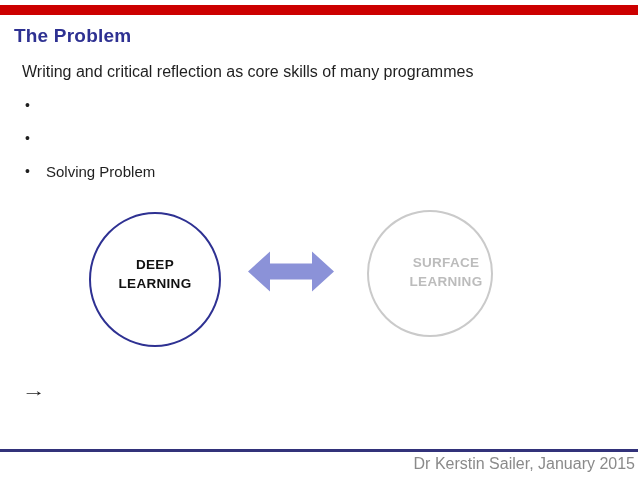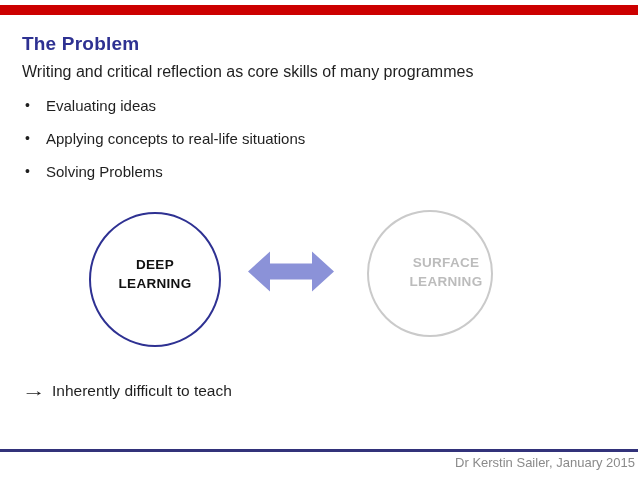--- a/index.html
+++ b/index.html
@@ -12,21 +12,21 @@
     position:relative;width:638px;height:479px;
     background:#ffffff;overflow:hidden;
   }
   .top-bar{
     position:absolute;left:0;top:5px;width:638px;height:10px;
     background:#cc0000;
   }
   .slide-title{
     position:absolute;left:14px;top:25px;
     font-size:19px;font-weight:bold;color:#2e3192;
-    letter-spacing:0.2px;margin:8px;
+    letter-spacing:0.2px;margin:0;
   }
   .intro-text{
     position:absolute;left:22px;top:63px;width:560px;
     font-size:16px;color:#1f1f1f;
   }
   .bullet-row{
     position:absolute;left:25px;width:560px;
     font-size:15px;color:#1f1f1f;
     display:flex;
   }
@@ -66,45 +66,43 @@
   .footer-rule{
     position:absolute;left:0;top:449px;width:638px;height:3px;
     background:#32327a;
   }
   .footer-left{
     position:absolute;left:14px;top:457px;
     font-size:10px;color:#b2b2b2;font-weight:bold;letter-spacing:0.4px;
   }
   .footer-right{
     position:absolute;right:3px;top:455px;
-    font-size:13px;color:#8a8a8a;
+    font-size:16px;color:#8a8a8a;
   }
 </style>
 </head>
 <body>
 
 <div class="slide">
 
   <div class="top-bar"></div>
 
   <h1 class="slide-title">The Problem</h1>
 
   <div class="intro-text">Writing and critical reflection as core skills of many programmes</div>
 
   <div class="bullet-row b0">
     <span class="glyph">•</span>
-    <span>Evaluating ideas</span>
   </div>
   <div class="bullet-row b1">
     <span class="glyph">•</span>
-    <span>Applying concepts to real-life situations</span>
   </div>
   <div class="bullet-row b2">
     <span class="glyph">•</span>
-    <span>Solving Problems</span>
+    <span>Solving Problem</span>
   </div>
 
   <div class="circle circle-deep">
     <div class="label">
       <span>DEEP</span><br>
       <span>LEARNING</span>
     </div>
   </div>
 
   <div class="arrow-wrap">
@@ -115,19 +113,18 @@
 
   <div class="circle circle-surface">
     <div class="label">
       <span>SURFACE</span><br>
       <span>LEARNING</span>
     </div>
   </div>
 
   <div class="conclusion">
     <span class="arrow-char">→</span>
-    <span>Inherently difficult to teach</span>
   </div>
 
   <div class="footer-rule"></div>
   <div class="footer-right">Dr Kerstin Sailer, January 2015</div>
 
 </div>
 
 </body></html>

